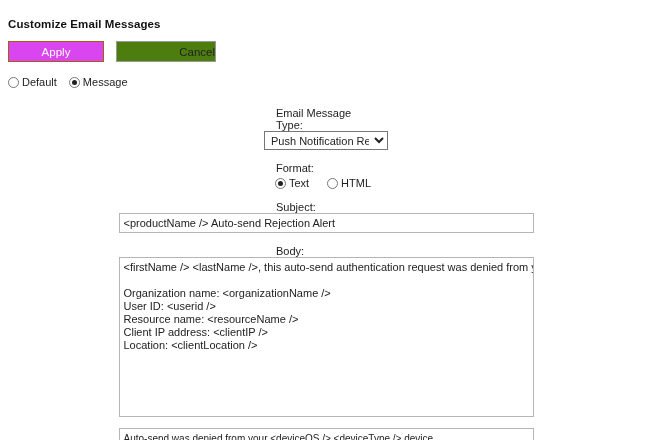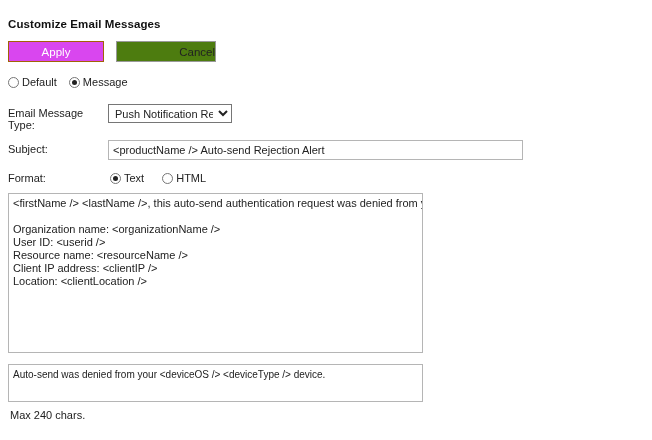--- a/index.html
+++ b/index.html
@@ -97,22 +97,23 @@
   .note {
     margin-top: 13px;
     font-size: 11px;
     color: #222222;
   }
   .form {
     margin-top: 16px;
   }
   .form-row {
     display: flex;
-    align-items: flex-start;
+    align-items: center;
     margin-bottom: 9px;
+    flex-direction: column;
   }
   .form-label {
     width: 100px;
     flex: none;
     font-size: 11px;
     padding-top: 3px;
     color: #222222;
   }
   .field-area {
     flex: 1;
@@ -212,43 +213,44 @@
     <div class="form-row">
       <div class="form-label">Email Message Type:</div>
       <div class="field-area">
         <select class="select-input">
           <option>Push Notification Rejection Alert</option>
         </select>
       </div>
     </div>
 
     <div class="form-row">
-      <div class="form-label">Subject:</div>
-      <div class="field-area">
-        <input class="text-input" type="text" value="&lt;productName /&gt; Auto-send Rejection Alert" style="">
-      </div>
-    </div>
-
-    <div class="form-row">
       <div class="form-label">Format:</div>
       <div class="field-area">
         <div class="format-opts">
           <span class="radio-opt">
             <span class="radio checked"></span>
             <span>Text</span>
           </span>
           <span class="radio-opt">
             <span class="radio"></span>
             <span>HTML</span>
           </span>
         </div>
       </div>
     </div>
 
     <div class="form-row">
+      <div class="form-label">Subject:</div>
+      <div class="field-area">
+        <input class="text-input" type="text" value="&lt;productName /&gt; Auto-send Rejection Alert" style="">
+      </div>
+    </div>
+
+    <div class="form-row">
+      <div class="form-label">Body:</div>
       <div class="field-area">
         <textarea class="body-input" style="">&lt;firstName /&gt; &lt;lastName /&gt;, this auto-send authentication request was denied from your &lt;device
 
 Organization name: &lt;organizationName /&gt;
 User ID: &lt;userid /&gt;
 Resource name: &lt;resourceName /&gt;
 Client IP address: &lt;clientIP /&gt;
 Location: &lt;clientLocation /&gt;</textarea>
       </div>
     </div>

